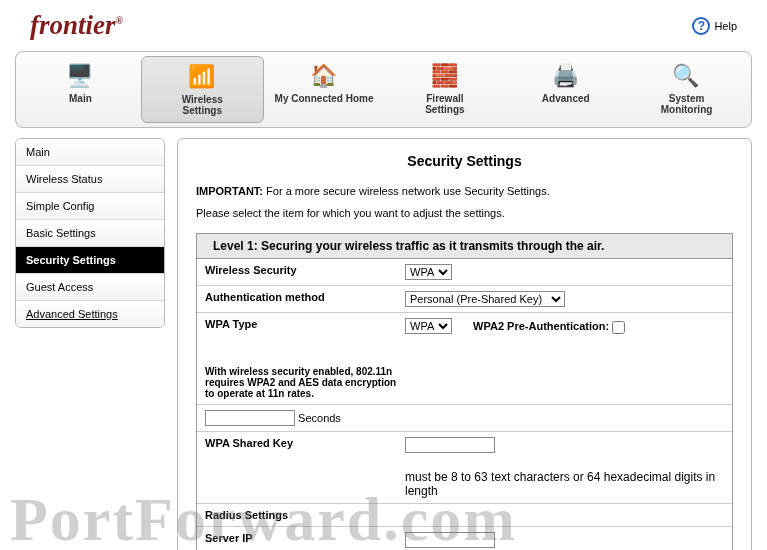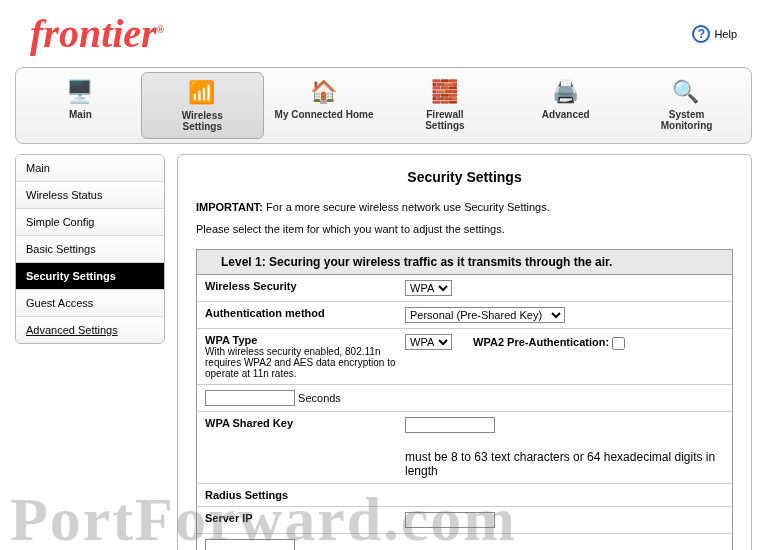--- a/index.html
+++ b/index.html
@@ -1,40 +1,40 @@
 <!DOCTYPE html>
 <html><head>
 <meta charset="utf-8">
 <style>
 * { box-sizing: border-box; margin: 0; padding: 0; }
 body { font-family: Arial, sans-serif; font-size: 11px; background: #fff; width: 767px; height: 550px; overflow: hidden; position: relative; }
 .header { display: flex; justify-content: space-between; align-items: center; padding: 10px 30px 5px 30px; }
-.logo { font-family: 'Brush Script MT', cursive; font-size: 40px; color: #ef4444; font-style: italic; font-weight: bold; }
+.logo { font-family: 'Brush Script MT', cursive; font-size: 27px; color: #7f1d1d; font-style: italic; font-weight: bold; }
 .logo::after { content: "®"; font-size: 10px; vertical-align: super; }
 .help-area { display: flex; align-items: center; gap: 4px; }
 .help-icon { width: 18px; height: 18px; border-radius: 50%; border: 2px solid #2060c0; color: #2060c0; font-weight: bold; display: flex; align-items: center; justify-content: center; font-size: 12px; }
 .topnav { margin: 5px 15px; border: 1px solid #b8b8b8; border-radius: 8px; background: linear-gradient(#fdfdfd, #f0f0f0); display: flex; padding: 4px; }
 .topnav-item { flex: 1; text-align: center; padding: 6px 4px; border-radius: 6px; cursor: pointer; font-size: 10px; font-weight: bold; color: #333; }
 .topnav-item.active { background: linear-gradient(#e8e8e8, #d8d8d8); border: 1px solid #aaa; }
 .topnav-icon { width: 32px; height: 28px; margin: 0 auto 3px; display: flex; align-items: center; justify-content: center; font-size: 22px; }
 .content-wrap { display: flex; margin: 10px 15px 0; gap: 12px; }
 .sidebar { width: 150px; border: 1px solid #b8b8b8; border-radius: 6px; overflow: hidden; background: #fff; align-self: flex-start; }
 .sidebar-item { padding: 7px 10px; border-bottom: 1px solid #d8d8d8; cursor: pointer; font-size: 11px; background: linear-gradient(#fff, #f4f4f4); }
 .sidebar-item:last-child { border-bottom: none; text-decoration: underline; }
 .sidebar-item.active { background: #000; color: #fff; font-weight: bold; }
 .main { flex: 1; border: 1px solid #b8b8b8; border-radius: 6px; padding: 14px 18px; background: #fff; overflow: hidden; }
 .page-title { text-align: center; font-weight: bold; font-size: 14px; margin-bottom: 16px; }
 .important { margin-bottom: 10px; font-size: 11px; }
 .important b { font-weight: bold; }
 .subtext { margin-bottom: 14px; font-size: 11px; }
 .panel { border: 1px solid #999; }
-.panel-header { background: #e8e8e8; font-weight: bold; padding: 5px 24px; font-size: 12px; border-bottom: 1px solid #999; }
+.panel-header { background: #e8e8e8; font-weight: bold; padding: 5px 16px; font-size: 12px; border-bottom: 1px solid #999; }
 .row { display: flex; border-bottom: 1px solid #ccc; padding: 5px 8px; align-items: flex-start; }
 .row-label { width: 200px; font-weight: bold; font-size: 11px; }
-.row-label .hint { font-weight: normal; font-size: 10px; display: block; }
+.row-label .hint { font-weight: bold; font-size: 10px; display: block; margin-top: 36px; }
 .row-control { flex: 1; font-size: 11px; }
 select { font-size: 11px; border: 1px solid #888; background: #fff; }
 input[type="text"] { border: 1px solid #888; font-size: 11px; padding: 1px 2px; width: 90px; }
 input[type="checkbox"] { vertical-align: middle; }
 .inline-label { margin-left: 18px; font-weight: bold; }
 .subhint { font-size: 12px; margin-top: 17px; }
 .section-title { font-weight: bold; padding: 5px 8px; border-bottom: 1px solid #ccc; }
 .watermark { position: absolute; bottom: -5px; left: 10px; font-size: 62px; font-weight: bold; color: rgba(120,120,120,0.35); font-family: Georgia, serif; letter-spacing: 2px; pointer-events: none; white-space: nowrap; }
 </style>
 </head>

